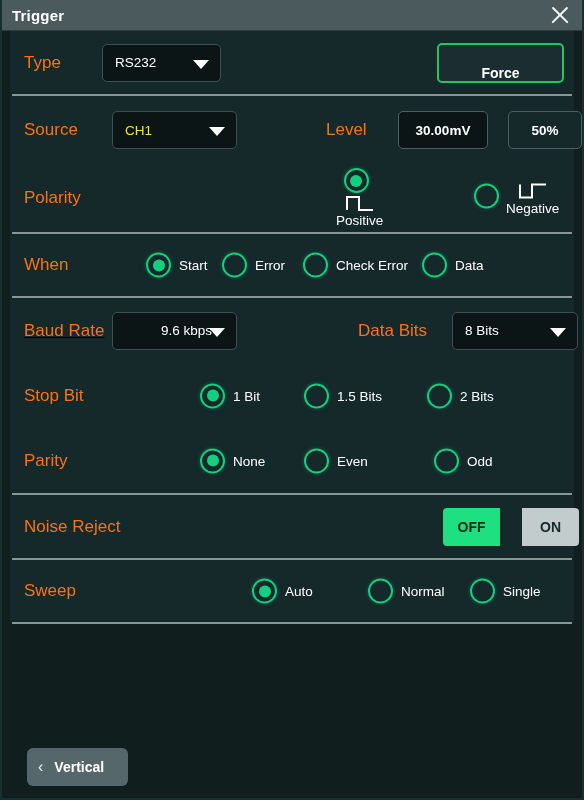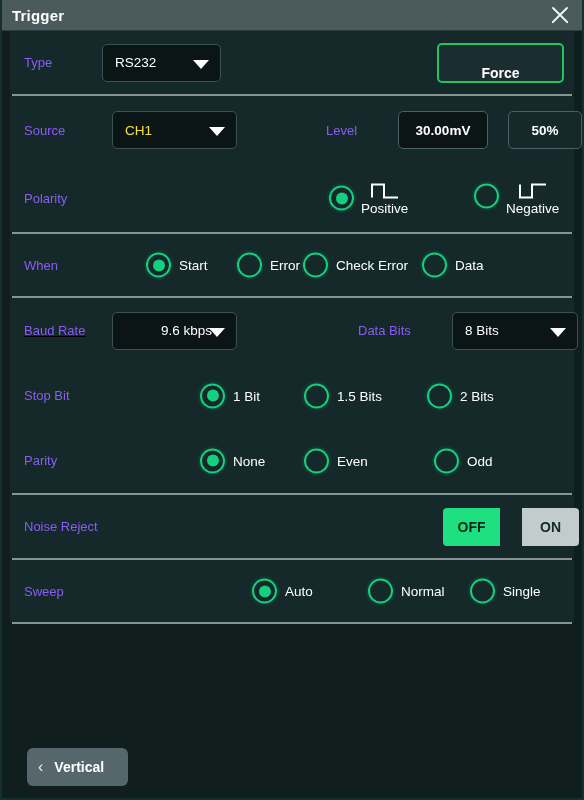--- a/index.html
+++ b/index.html
@@ -72,22 +72,22 @@
     background: #c9d6d6;
     margin: 0 10px;
     opacity: .65;
   }
   .row {
     display: flex;
     align-items: center;
     position: relative;
   }
   .label {
-    color: #8b5cf6;
-    font-size: 13px;
+    color: #f97316;
+    font-size: 17px;
     white-space: nowrap;
   }
 
   
   .dropdown {
     position: relative;
     background: #0b1515;
     border: 1px solid #3d5153;
     border-radius: 5px;
     height: 38px;
@@ -288,21 +288,21 @@
         <span>30.00mV</span>
       </div>
       <div class="pct-box" style="position:absolute; left:484px; width:74px;">
         <span>50%</span>
       </div>
     </div>
 
     <div class="row" style="height:68px;">
       <span class="label">Polarity</span>
 
-      <div class="pulse-group" style="left:305px;">
+      <div class="pulse-group" style="left:305px;flex-direction:column;">
         <span class="ring-wrap">
           <span class="radio on" style="position:static; transform:none;">
             <span class="ring"></span>
           </span>
         </span>
         <span class="pulse-col">
           <svg class="pulse-icon" viewBox="0 0 30 20">
             <polyline points="2,17 2,4 14,4 14,17 28,17" fill="none" stroke="#ffffff" stroke-width="2"></polyline>
           </svg>
           <span class="rlabel">Positive</span>
@@ -327,21 +327,21 @@
   <div class="divider"></div>
 
   <div class="section" style="height:62px;">
     <div class="row" style="height:62px;">
       <span class="label">When</span>
 
       <span class="radio on" style="left:122px;">
         <span class="ring"></span>
         <span class="rlabel">Start</span>
       </span>
-      <span class="radio" style="left:213px;align-items:center;">
+      <span class="radio" style="left:198px;align-items:center;">
         <span class="ring"></span>
         <span class="rlabel">Error</span>
       </span>
       <span class="radio" style="left:279px;">
         <span class="ring"></span>
         <span class="rlabel">Check Error</span>
       </span>
       <span class="radio" style="left:398px;">
         <span class="ring"></span>
         <span class="rlabel">Data</span>

